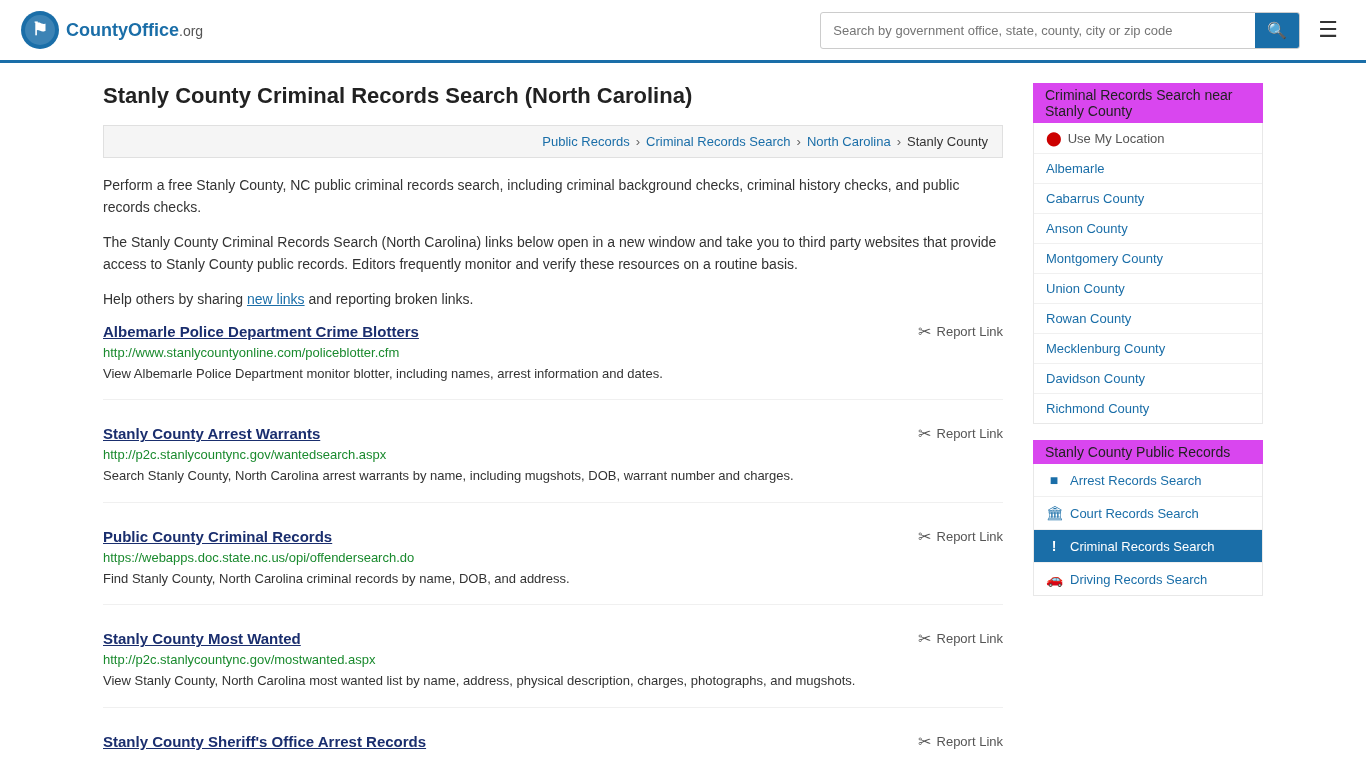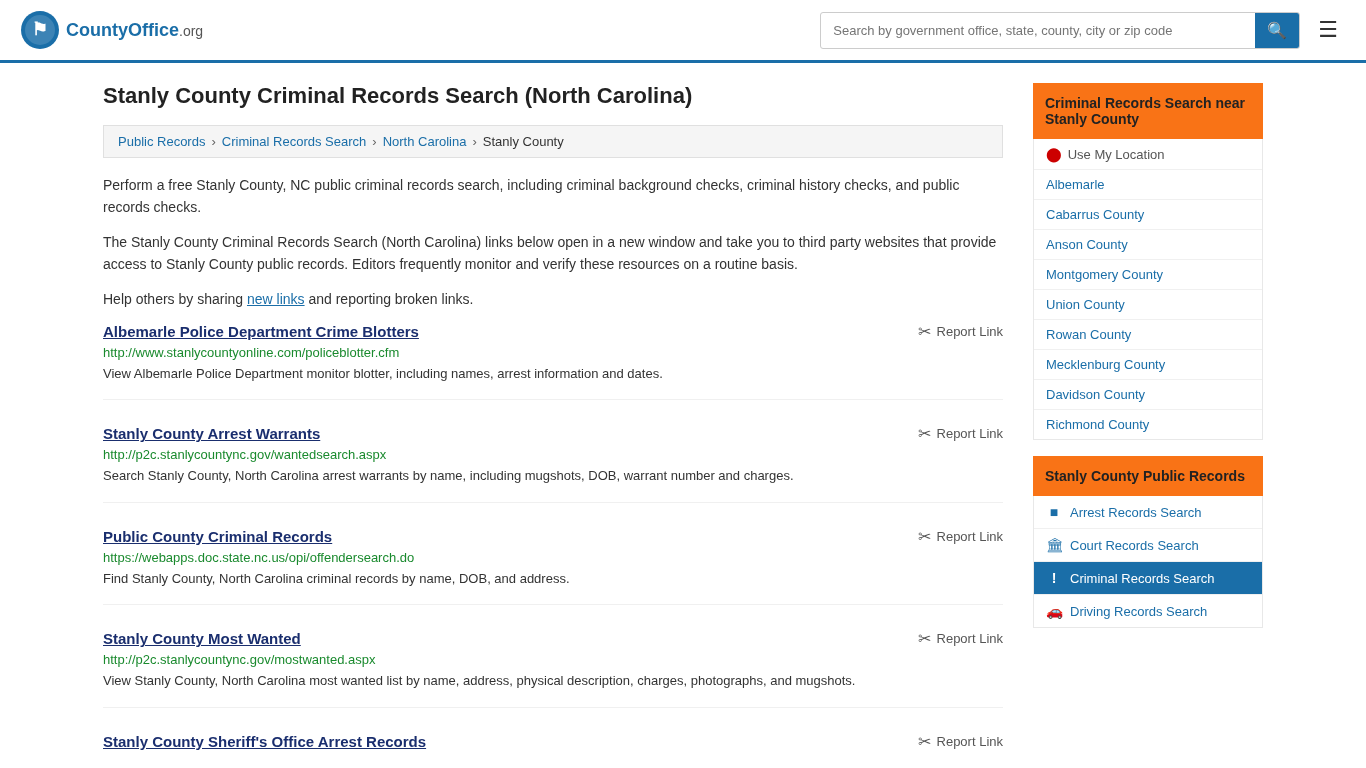--- a/index.html
+++ b/index.html
@@ -94,20 +94,21 @@
     .breadcrumb {
       background: #f5f5f5;
       border: 1px solid #e0e0e0;
       padding: 8px 14px;
       font-size: 13px;
       margin-bottom: 16px;
       display: flex;
       align-items: center;
       gap: 4px;
       flex-wrap: wrap;
+      justify-content: flex-end;
     }
     .breadcrumb a {
       color: #1a6ea8;
       text-decoration: none;
     }
     .breadcrumb .sep { color: #666; margin: 0 2px; }
     .breadcrumb .current { color: #333; }
 
     
     .description {
@@ -160,24 +161,24 @@
       color: #333;
       line-height: 1.5;
     }
 
     
     .sidebar {
       width: 230px;
       flex-shrink: 0;
     }
     .sidebar-section-title {
-      background: #f97316;
-      font-weight: bold;
+      background: #d946ef;
+      font-weight: normal;
       font-size: 14px;
-      padding: 12px 12px;
+      padding: 4px 12px;
       margin-bottom: 0;
       color: #222;
     }
     .sidebar-list {
       list-style: none;
       margin-bottom: 16px;
       border: 1px solid #e8e8e8;
       border-top: none;
     }
     .sidebar-list li {

